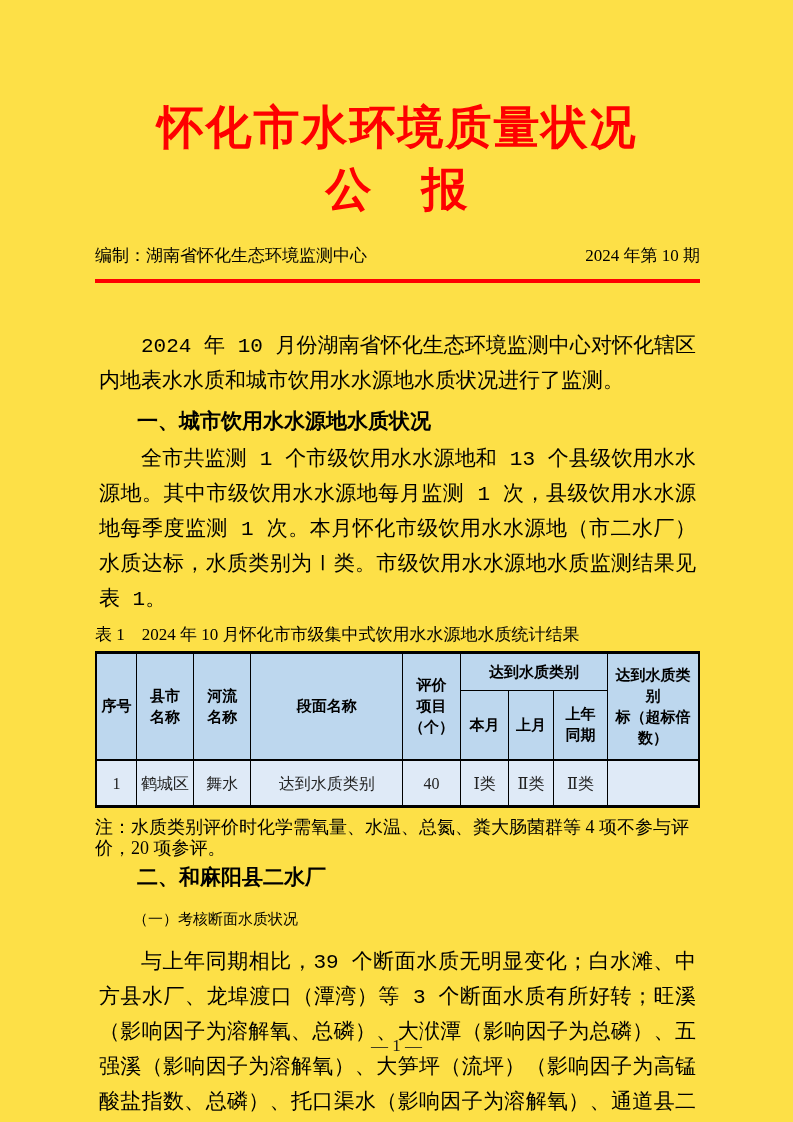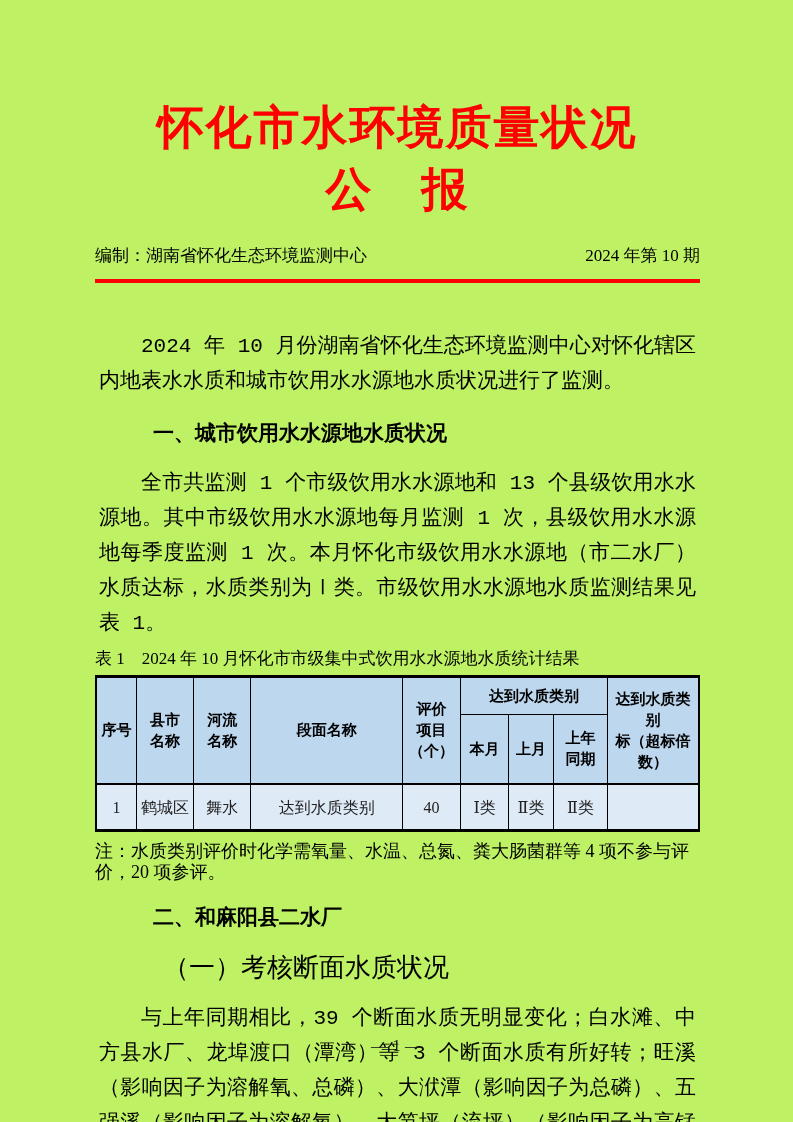--- a/index.html
+++ b/index.html
@@ -1,40 +1,40 @@
 <!DOCTYPE html>
 <html lang="zh" style="--accent: #fe0000; --th-bg: #bdd7ee; --td-bg: #dfeaf7;"><head>
 <meta charset="utf-8">
 <style>
   html,body { margin:0; padding:0; background:#fff; }
   .page {
-    position:relative; width:793px; height:1122px; background:#bef264;
+    position:relative; width:793px; height:1122px; background:#fde047;
     overflow:hidden; color:#000;
     font-family:"Liberation Serif","DejaVu Serif",serif;
   }
   .content { position:absolute; left:95px; top:0; width:605px; }
 
   .doc-title {
     margin-top:96px; text-align:center; color:var(--accent,#fe0000);
     font-family:"Liberation Sans","DejaVu Sans",sans-serif;
     font-weight:bold; font-size:46px; line-height:62px; letter-spacing:2px;
   }
   .masthead {
     margin-top:22px; display:flex; justify-content:space-between;
     align-items:baseline; font-size:17px; line-height:27px;
   }
   .rule { margin-top:10px; height:4px; background:var(--accent,#fe0000); }
 
   .body { margin-top:46px; font-size:21px; line-height:35px; text-align:justify; }
   .body p { margin:4px; text-indent:2em;font-family:Liberation Mono, monospace; }
   .h-sec {
-    margin:16px; text-indent:2em; font-size:21px; line-height:35px;
+    margin:0; text-indent:2em; font-size:21px; line-height:35px;
     font-weight:bold; font-family:"Liberation Sans","DejaVu Sans",sans-serif;
   }
-  .sub-sec { margin:16px; text-indent:2em; font-size:26px; line-height:35px; }
+  .sub-sec { margin:8px; text-indent:2em; font-size:15px; line-height:35px; }
 
   .caption {
     margin:6px 0 4px; text-align:left; text-indent:0;
     font-weight:normal; font-size:17px; line-height:24px;
   }
   table.wq {
     width:100%; border-collapse:collapse; table-layout:fixed;
     border:2px solid #000; border-top-width:3px; border-bottom-width:3px;
   }
   table.wq th, table.wq td {

